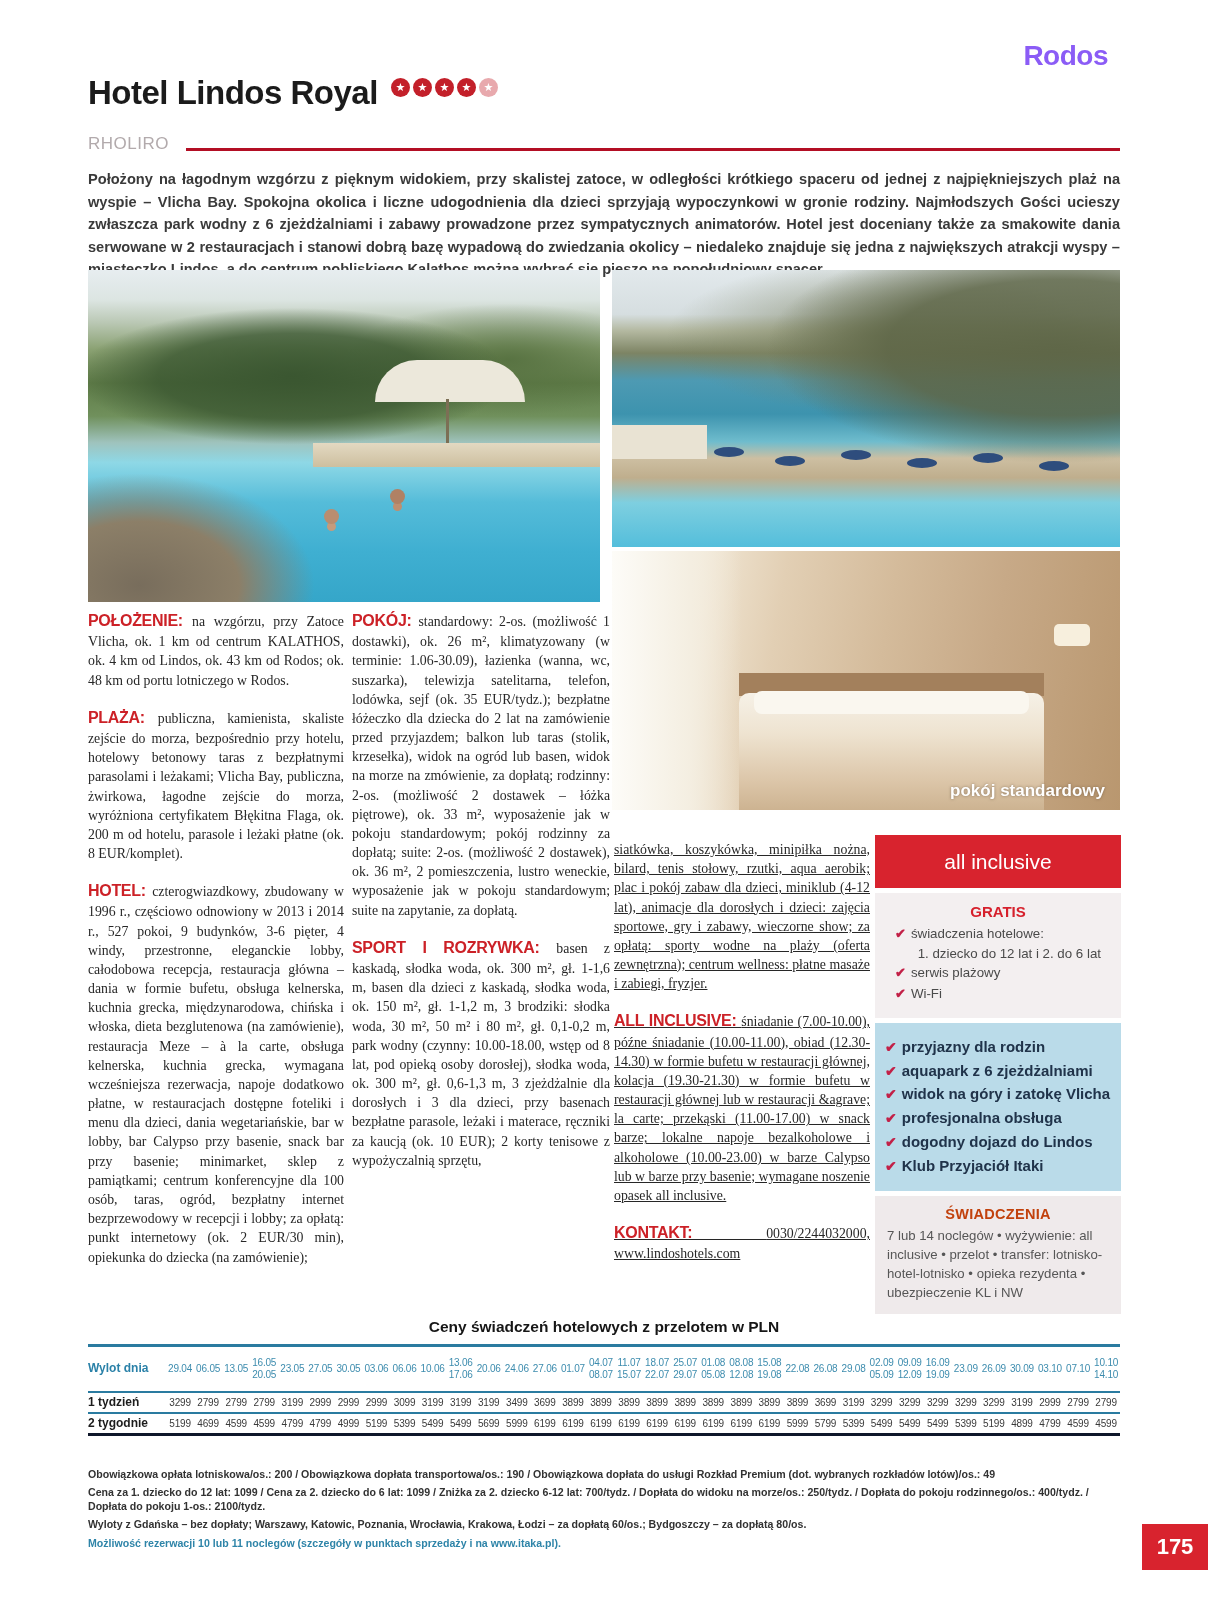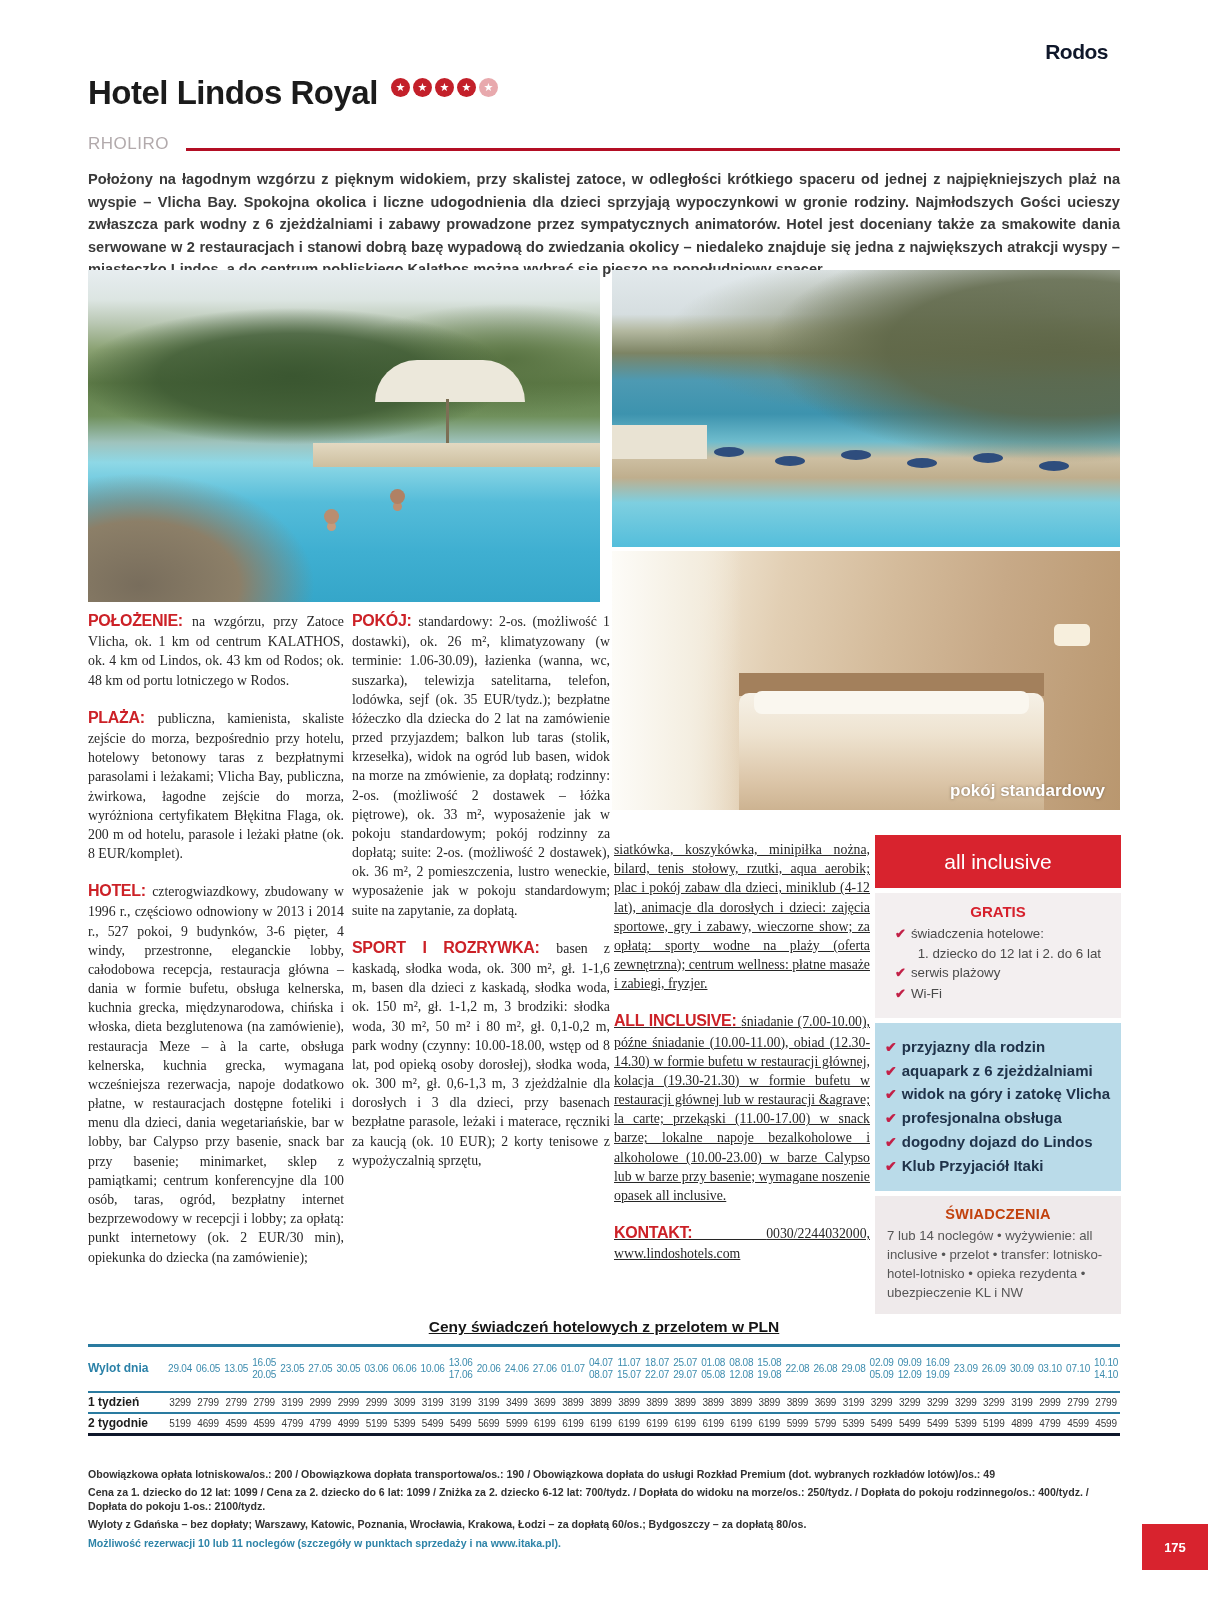--- a/index.html
+++ b/index.html
@@ -1,21 +1,21 @@
 <!DOCTYPE html>
 <html><head>
 <meta charset="utf-8">
 <style>
   html,body{margin:0;padding:0;}
   body{width:1208px;height:1600px;background:#fff;font-family:"Liberation Sans",sans-serif;position:relative;overflow:hidden;}
 
   .abs{position:absolute;}
 
   
-  #region{right:100px;top:40px;font-size:21px;font-weight:bold;color:#0f172a;letter-spacing:-0.5px;}
+  #region{right:100px;top:40px;font-size:28px;font-weight:bold;color:#8b5cf6;letter-spacing:-0.5px;}
   #title-row{left:88px;top:76px;display:flex;align-items:flex-start;}
   #hotel-name{margin:0;font-size:33px;font-weight:bold;color:#1b1b1b;letter-spacing:-0.5px;line-height:1;}
   #stars{margin-left:10px;margin-top:2px;display:flex;}
   .star{display:inline-block;width:19px;height:19px;border-radius:50%;background:#c3202a;color:#fff;font-size:11px;line-height:19px;text-align:center;margin-left:3px;}
   .star-faded{opacity:.38;}
   #code-row{left:88px;top:134px;font-size:17px;color:#b2aaac;letter-spacing:.5px;}
   #red-rule{left:186px;top:148px;width:934px;height:3px;background:#b30e24;}
 
   
   #intro{left:88px;top:168px;width:1032px;margin:0;font-size:14.6px;font-weight:bold;color:#3a3a3a;line-height:1.55;text-align:justify;}
@@ -70,37 +70,37 @@
   #ai-features{background:#badbe9;padding:13px 10px;margin-top:5px;}
   .feature-item{display:flex;font-size:15px;font-weight:bold;color:#20334a;line-height:1.45;margin-bottom:2px;}
   .feature-item .check{font-size:14px;margin-top:1px;}
   .f-text{flex:1;}
   #ai-services{background:#efeaeb;margin-top:5px;padding:10px 12px 12px;}
   #services-title{color:#c2410c;font-weight:bold;text-align:center;font-size:14.5px;margin-bottom:5px;letter-spacing:.3px;}
   #services-text{font-size:13.2px;color:#565656;line-height:1.42;}
 
   
   #price-block{left:88px;top:1318px;width:1032px;}
-  #pt-title{text-align:center;font-weight:bold;font-size:15.5px;color:#161616;margin-bottom:8px;text-decoration:underline;}
+  #pt-title{text-align:center;font-weight:bold;font-size:15.5px;color:#161616;margin-bottom:8px;}
   #price-table{border-top:3px solid #2a7ba0;}
   .pt-row{display:flex;align-items:center;border-bottom:2px solid #2a7ba0;padding:3px 0;}
   .pt-row.last{border-bottom:3px solid #0f172a;}
   .pt-label{width:78px;font-weight:bold;font-size:12px;color:#1c1c1c;line-height:1.1;flex:none;}
   .pt-row.head .pt-label{color:#2a81a8;}
   .pt-cell{flex:1;text-align:center;font-size:10px;color:#3a3a3a;letter-spacing:-0.2px;}
   .pt-row.head{min-height:38px;}
   .pt-row.head .pt-cell{color:#3d8cae;line-height:1.2;}
 
   
   #footer{left:88px;top:1468px;width:1032px;}
   .f-line{font-size:10.6px;font-weight:bold;color:#323232;margin-bottom:4.5px;line-height:1.3;}
   .f-line.blue{color:#2e84a8;}
 
   
-  #pagenum{right:0;top:1524px;width:66px;height:46px;background:#d8232e;color:#fff;font-weight:bold;font-size:13px;display:flex;align-items:center;justify-content:center;}
+  #pagenum{right:0;top:1524px;width:66px;height:46px;background:#d8232e;color:#fff;font-weight:bold;font-size:22px;display:flex;align-items:center;justify-content:center;}
 </style>
 </head>
 <body>
 
 <div id="region" class="abs">Rodos</div>
 
 <div id="title-row" class="abs">
   <h1 id="hotel-name">Hotel Lindos Royal</h1>
   <div id="stars">
       <span class="star">★</span>

